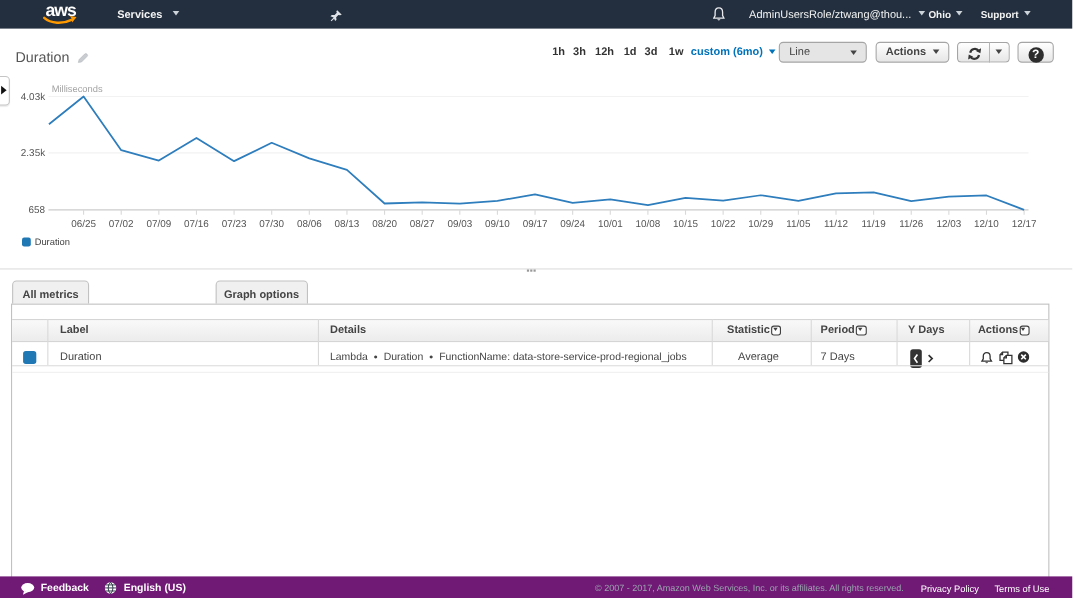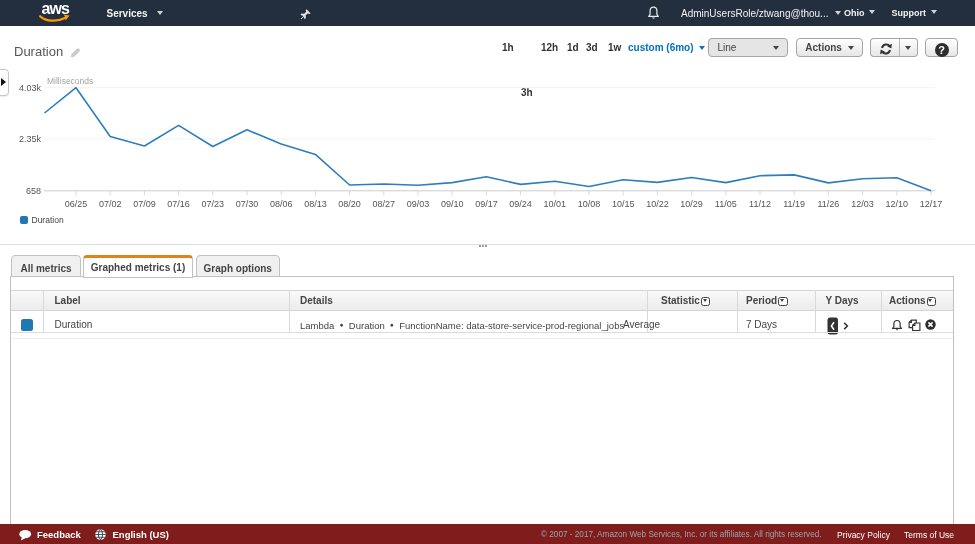--- a/index.html
+++ b/index.html
@@ -35,21 +35,21 @@
   background:linear-gradient(#f9f9f9,#ececec); border-top:1px solid #d5d5d5; border-bottom:1px solid #d5d5d5; }
 .th { position:absolute; top:13px; height:21px; line-height:21px; font-size:10px; font-weight:bold; color:#444; }
 .vline { position:absolute; top:13px; width:1px; height:42px; background:#d9d9d9; }
 .td { position:absolute; top:37px; height:22px; line-height:22px; font-size:10px; color:#444; white-space:nowrap; }
 .sorticon { display:inline-block; width:9.5px; height:9px; border:1.3px solid #3f3f3f; border-radius:2.5px;
   background:#fcfcfc; vertical-align:-1.5px; margin-left:1px; position:relative; }
 .sorticon:after { content:""; position:absolute; left:0.7px; top:1.6px; width:0; height:0;
   border-left:2.8px solid transparent; border-right:2.8px solid transparent; border-top:3.6px solid #3f3f3f; }
 
 
-#footer { position:absolute; left:0; top:524px; width:975px; height:20px; background:#7f1d1d;
+#footer { position:absolute; left:0; top:524px; width:975px; height:20px; background:#701a75;
   color:#fff; font-size:11px; }
 </style>
 </head>
 <body>
 <div id="page">
 
   <div id="nav">
     <svg class="abs" style="left:33px; top:0px;" width="40" height="24" viewBox="0 0 40 24">
       <text x="8.4" y="14.2" font-size="16" font-weight="bold" fill="#fff" letter-spacing="-0.9" font-family="Liberation Sans">aws</text>
       <path d="M7.2 16.3 C 13 21.6, 24 22.1, 32.6 17.8" stroke="#f90" stroke-width="2.3" fill="none" stroke-linecap="round"></path>
@@ -68,21 +68,21 @@
     <div class="item" style="left:844px; font-size:9px;">Ohio <span class="caret" style="margin-left:2px;"></span></div>
     <div class="item" style="left:891.5px; font-size:9px;">Support <span class="caret" style="margin-left:2px;"></span></div>
   </div>
 
   <div id="title">Duration</div>
   <svg class="abs" style="left:69.5px; top:46.5px;" width="11" height="11" viewBox="0 0 11 11">
       <path d="M1.2 9.8 L1.9 7.2 L6.9 2.2 A1.55 1.55 0 0 1 9.1 4.4 L4.1 9.4 L1.2 9.8 Z" fill="#c9cdd1" stroke="#b2b6ba" stroke-width="0.5"></path>
     </svg>
 
   <div class="trlink" style="left:502px;">1h</div>
-  <div class="trlink" style="left:521px;margin-top:45px;">3h</div>
+  <div class="trlink" style="left:521px;">3h</div>
   <div class="trlink" style="left:541px;">12h</div>
   <div class="trlink" style="left:567px;">1d</div>
   <div class="trlink" style="left:586px;">3d</div>
   <div class="trlink" style="left:608px;">1w</div>
   <div class="trlink" style="left:628px; color:#0073bb;">custom (6mo)
     <span class="dcaret" style="border-top-color:#0073bb; margin-left:3px;"></span></div>
 
   <div class="btn" style="left:707.5px; width:80px; background:#e5e5e5; font-weight:normal; text-align:left; padding-left:9px;">Line
     <span class="dcaret" style="position:absolute; right:8px; top:7px;"></span></div>
 
@@ -174,42 +174,41 @@
   <div class="abs" style="left:31.5px; top:214.5px; font-size:8.5px; color:#444;">Duration</div>
 
   <div class="abs" style="left:0; top:244px; width:975px; height:1px; background:#ddd;"></div>
   <div class="abs" style="left:479px; top:245px; width:10px; height:3px;">
     <div style="float:left; width:2px; height:2px; background:#999; margin-right:1px;"></div>
     <div style="float:left; width:2px; height:2px; background:#999; margin-right:1px;"></div>
     <div style="float:left; width:2px; height:2px; background:#999;"></div>
   </div>
 
   <div class="tab" style="left:11px; width:70px;">All metrics</div>
-  <div class="tab" id="tab-active" style="left:83px; width:110px;">Graphed metrics (1)</div>
   <div class="tab" style="left:195.5px; width:84.5px;">Graph options</div>
 
   <div id="tablebox">
     <div id="thead"></div>
     <div class="vline" style="left:32px;"></div>
     <div class="vline" style="left:278px;"></div>
     <div class="vline" style="left:636px;"></div>
     <div class="vline" style="left:725.5px;"></div>
     <div class="vline" style="left:804px;"></div>
     <div class="vline" style="left:869.5px;"></div>
     <div class="th" style="left:43.5px;">Label</div>
     <div class="th" style="left:289px;">Details</div>
     <div class="th" style="left:650px;">Statistic<span class="sorticon"></span></div>
     <div class="th" style="left:735px;">Period<span class="sorticon"></span></div>
     <div class="th" style="left:814.5px;">Y Days</div>
     <div class="th" style="left:878px;">Actions<span class="sorticon"></span></div>
 
     <div class="abs" style="left:9.6px; top:42px; width:12px; height:12px; border-radius:2.5px; background:#1f77b4;"></div>
     <div class="td" style="left:43.5px;">Duration</div>
     <div class="td" style="left:289px; font-size:9.5px;">Lambda&nbsp; <b style="font-size:6.5px; vertical-align:1.5px;">●</b> &nbsp;Duration&nbsp; <b style="font-size:6.5px; vertical-align:1.5px;">●</b> &nbsp;FunctionName: data-store-service-prod-regional_jobs</div>
-    <div class="td" style="left:612px;">Average</div>
+    <div class="td" style="left:660px;">Average</div>
     <div class="td" style="left:735px;">7 Days</div>
     <svg class="abs" style="left:816px; top:39.5px;" width="26" height="18" viewBox="0 0 26 18">
       <rect x="0.5" y="0.5" width="10.5" height="17" rx="2.5" fill="#333"></rect>
       <path d="M7.0 5.3 L4.4 9 L7.0 12.7" stroke="#fff" stroke-width="1.5" fill="none"></path>
       <path d="M17.2 5.9 L20.4 9 L17.2 12.1" stroke="#333" stroke-width="1.5" fill="none"></path>
     </svg>
     <svg class="abs" style="left:879.8px; top:42px;" width="12" height="13" viewBox="0 0 12 13">
       <path d="M6 1.5 C 4 1.5 2.9 3 2.9 4.8 L2.9 7.3 L1.7 9.3 L10.3 9.3 L9.1 7.3 L9.1 4.8 C 9.1 3 8 1.5 6 1.5 Z" fill="none" stroke="#333" stroke-width="1.2"></path>
       <path d="M4.7 10.3 A1.4 1.4 0 0 0 7.3 10.3 Z" fill="#333"></path>
     </svg>

